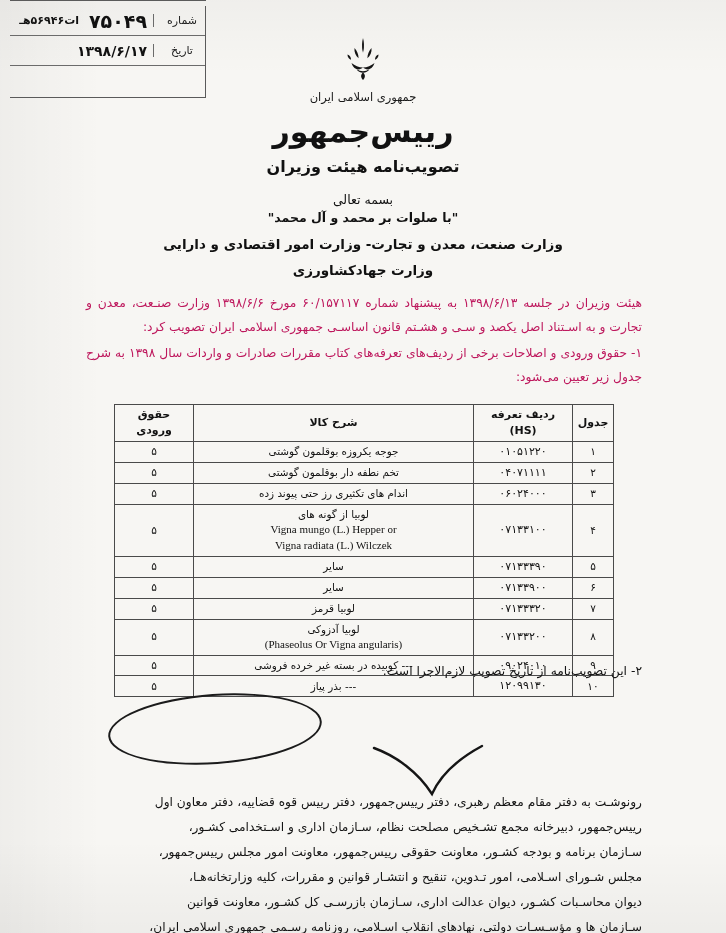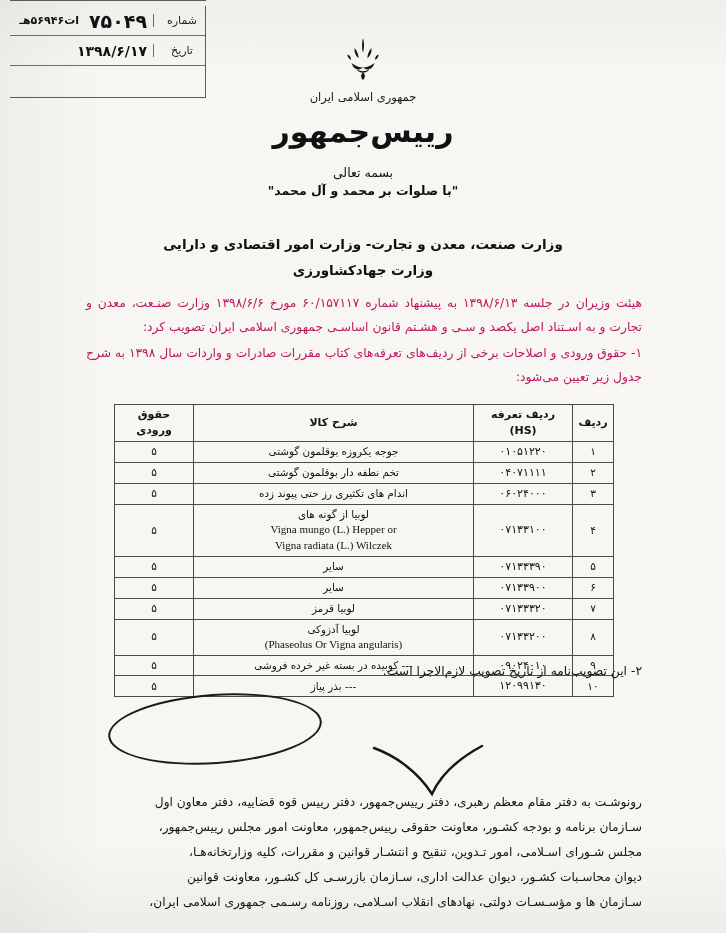--- a/index.html
+++ b/index.html
@@ -281,39 +281,40 @@
           <path d="M38.5 18.5 c0.1 2.2 -1.4 4.6 -3.5 5.3 c-0.1 -2.3 1.2 -4.7 3.5 -5.3 z"></path>
           <path d="M11.5 27 c3.3 2.8 7.3 4.4 11.5 4.6 c-3.6 3.1 -9.1 2.6 -11.5 -4.6 z"></path>
           <path d="M34.5 27 c-2.4 7.2 -7.9 7.7 -11.5 4.6 c4.2 -0.2 8.2 -1.8 11.5 -4.6 z"></path>
           <path d="M16.6 33.2 c4.2 2.6 8.6 2.6 12.8 0 c-2.1 4.6 -10.7 4.6 -12.8 0 z"></path>
           <path d="M23 36.5 c2.4 1.9 2.6 5.2 0 7.5 c-2.6 -2.3 -2.4 -5.6 0 -7.5 z"></path>
         </g>
       </svg>
     </span>
     <div class="org-line">جمهوری اسلامی ایران</div>
     <div class="title-main">رییس‌جمهور</div>
+    <div class="title-sub">تصویب‌نامه هیئت وزیران</div>
     <div class="besmeh">بسمه تعالی</div>
     <div class="salavat">"با صلوات بر محمد و آل محمد"</div>
   </div>
 
   <div class="addressees">
     <div>وزارت صنعت، معدن و تجارت- وزارت امور اقتصادی و دارایی</div>
     <div>وزارت جهادکشاورزی</div>
   </div>
 
   <div class="body-block">
     <p>هیئت وزیران در جلسه ۱۳۹۸/۶/۱۳ به پیشنهاد شماره ۶۰/۱۵۷۱۱۷ مورخ ۱۳۹۸/۶/۶ وزارت صنـعت، معدن و تجارت و به اسـتناد اصل یکصد و سـی و هشـتم قانون اساسـی جمهوری اسلامی ایران تصویب کرد:</p>
     <p class="item-1">۱- حقوق ورودی و اصلاحات برخی از ردیف‌های تعرفه‌های کتاب مقررات صادرات و واردات سال ۱۳۹۸ به شرح جدول زیر تعیین می‌شود:</p>
   </div>
 
   <div class="tbl-wrap">
     <table class="tariff">
       <thead>
         <tr>
-          <th class="col-row">ردیف</th>
+          <th class="col-row">جدول</th>
           <th class="col-hs">ردیف تعرفه (HS)</th>
           <th class="col-desc">شرح کالا</th>
           <th class="col-duty">حقوق ورودی</th>
         </tr>
       </thead>
       <tbody>
           <tr>
             <td>۱</td>
             <td class="hs">۰۱۰۵۱۲۲۰</td>
             <td class="desc">
@@ -402,18 +403,19 @@
 
   <div class="item-2">۲- این تصویب‌نامه از تاریخ تصویب لازم‌الاجرا است.</div>
 
   <div class="sign-oval"></div>
   <svg class="sign-swoosh" viewBox="0 0 120 56">
     <path d="M4 6 C26 14 48 30 62 52 C70 34 86 18 112 4" stroke="#151515" stroke-width="2.4" fill="none" stroke-linecap="round"></path>
   </svg>
 
   <div class="dist">
       <div>رونوشـت به دفتر مقام معظم رهبری، دفتر رییس‌جمهور، دفتر رییس قوه قضاییه، دفتر معاون اول</div>
+      <div>رییس‌جمهور، دبیرخانه مجمع تشـخیص مصلحت نظام، سـازمان اداری و اسـتخدامی کشـور،</div>
       <div>سـازمان برنامه و بودجه کشـور، معاونت حقوقی رییس‌جمهور، معاونت امور مجلس رییس‌جمهور،</div>
       <div>مجلس شـورای اسـلامی، امور تـدوین، تنقیح و انتشـار قوانین و مقررات، کلیه وزارتخانه‌هـا،</div>
       <div>دیوان محاسـبات کشـور، دیوان عدالت اداری، سـازمان بازرسـی کل کشـور، معاونت قوانین</div>
       <div>سـازمان ها و مؤسـسـات دولتی، نهادهای انقلاب اسـلامی، روزنامه رسـمی جمهوری اسلامی ایران،</div>
     </div>
 </div>
 
 </body></html>

